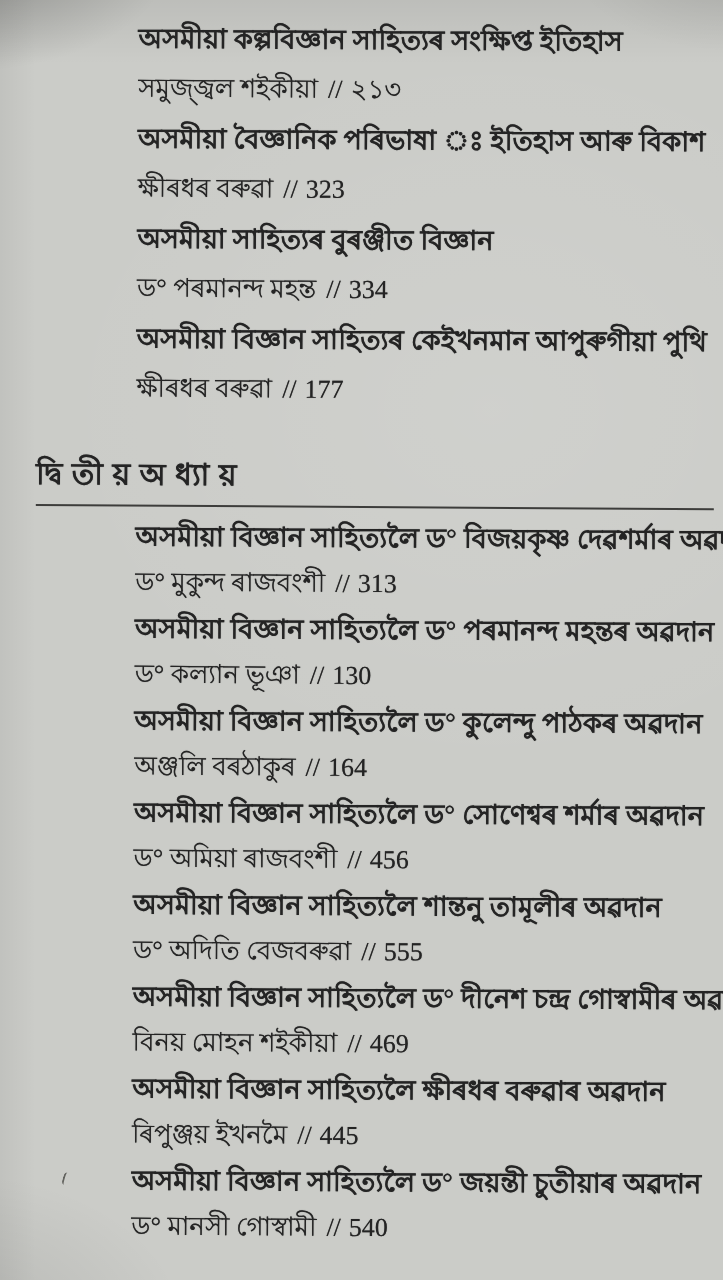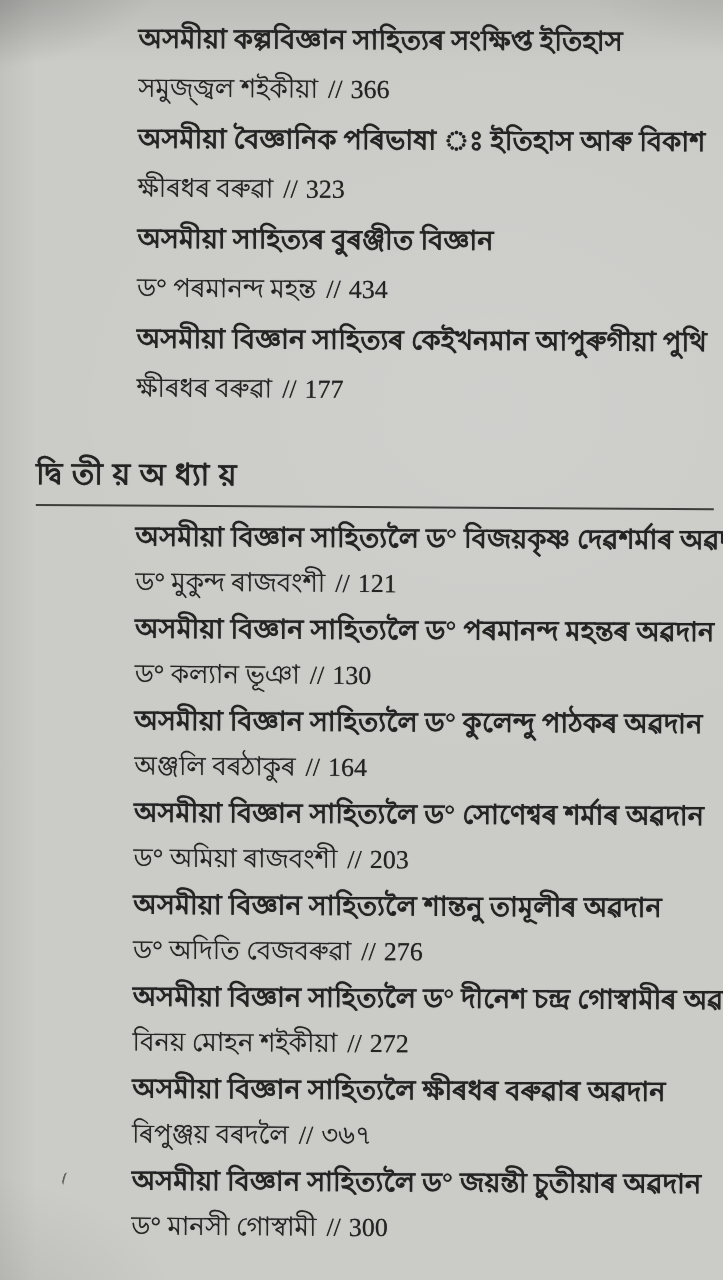--- a/index.html
+++ b/index.html
@@ -58,56 +58,56 @@
 </style>
 </head>
 <body>
 
 <div class="photo-surface"></div>
 
 <div class="tilt">
 
   <div class="toc-list sec1">
     <div class="line entry-title">অসমীয়া কল্পবিজ্ঞান সাহিত্যৰ সংক্ষিপ্ত ইতিহাস</div>
-    <div class="line entry-author"><span>সমুজ্জ্বল শইকীয়া</span><span class="sep">//</span><span>366</span></div>
+    <div class="line entry-author"><span>সমুজ্জ্বল শইকীয়া</span><span class="sep">//</span><span>২১৩</span></div>
 
     <div class="line entry-title">অসমীয়া বৈজ্ঞানিক পৰিভাষা ঃ ইতিহাস আৰু বিকাশ</div>
     <div class="line entry-author"><span>ক্ষীৰধৰ বৰুৱা</span><span class="sep">//</span><span>323</span></div>
 
     <div class="line entry-title">অসমীয়া সাহিত্যৰ বুৰঞ্জীত বিজ্ঞান</div>
-    <div class="line entry-author"><span>ড° পৰমানন্দ মহন্ত</span><span class="sep">//</span><span>434</span></div>
+    <div class="line entry-author"><span>ড° পৰমানন্দ মহন্ত</span><span class="sep">//</span><span>334</span></div>
 
     <div class="line entry-title">অসমীয়া বিজ্ঞান সাহিত্যৰ কেইখনমান আপুৰুগীয়া পুথি</div>
     <div class="line entry-author"><span>ক্ষীৰধৰ বৰুৱা</span><span class="sep">//</span><span>177</span></div>
   </div>
 
   <div class="chapter-heading">দ্বি তী য় অ ধ্যা য়</div>
   <div class="heading-rule"></div>
 
   <div class="toc-list sec2">
     <div class="line entry-title">অসমীয়া বিজ্ঞান সাহিত্যলৈ ড° বিজয়কৃষ্ণ দেৱশৰ্মাৰ অৱদান</div>
-    <div class="line entry-author"><span>ড° মুকুন্দ ৰাজবংশী</span><span class="sep">//</span><span>121</span></div>
+    <div class="line entry-author"><span>ড° মুকুন্দ ৰাজবংশী</span><span class="sep">//</span><span>313</span></div>
 
     <div class="line entry-title">অসমীয়া বিজ্ঞান সাহিত্যলৈ ড° পৰমানন্দ মহন্তৰ অৱদান</div>
     <div class="line entry-author"><span>ড° কল্যান ভূঞা</span><span class="sep">//</span><span>130</span></div>
 
     <div class="line entry-title">অসমীয়া বিজ্ঞান সাহিত্যলৈ ড° কুলেন্দু পাঠকৰ অৱদান</div>
     <div class="line entry-author"><span>অঞ্জলি বৰঠাকুৰ</span><span class="sep">//</span><span>164</span></div>
 
     <div class="line entry-title">অসমীয়া বিজ্ঞান সাহিত্যলৈ ড° সোণেশ্বৰ শৰ্মাৰ অৱদান</div>
-    <div class="line entry-author"><span>ড° অমিয়া ৰাজবংশী</span><span class="sep">//</span><span>203</span></div>
+    <div class="line entry-author"><span>ড° অমিয়া ৰাজবংশী</span><span class="sep">//</span><span>456</span></div>
 
     <div class="line entry-title">অসমীয়া বিজ্ঞান সাহিত্যলৈ শান্তনু তামূলীৰ অৱদান</div>
-    <div class="line entry-author"><span>ড° অদিতি বেজবৰুৱা</span><span class="sep">//</span><span>276</span></div>
+    <div class="line entry-author"><span>ড° অদিতি বেজবৰুৱা</span><span class="sep">//</span><span>555</span></div>
 
     <div class="line entry-title">অসমীয়া বিজ্ঞান সাহিত্যলৈ ড° দীনেশ চন্দ্ৰ গোস্বামীৰ অৱদান</div>
-    <div class="line entry-author"><span>বিনয় মোহন শইকীয়া</span><span class="sep">//</span><span>272</span></div>
+    <div class="line entry-author"><span>বিনয় মোহন শইকীয়া</span><span class="sep">//</span><span>469</span></div>
 
     <div class="line entry-title">অসমীয়া বিজ্ঞান সাহিত্যলৈ ক্ষীৰধৰ বৰুৱাৰ অৱদান</div>
-    <div class="line entry-author"><span>ৰিপুঞ্জয় বৰদলৈ</span><span class="sep">//</span><span>৩৬৭</span></div>
+    <div class="line entry-author"><span>ৰিপুঞ্জয় ইখনমৈ</span><span class="sep">//</span><span>445</span></div>
 
     <div class="line entry-title">অসমীয়া বিজ্ঞান সাহিত্যলৈ ড° জয়ন্তী চুতীয়াৰ অৱদান</div>
-    <div class="line entry-author"><span>ড° মানসী গোস্বামী</span><span class="sep">//</span><span>300</span></div>
+    <div class="line entry-author"><span>ড° মানসী গোস্বামী</span><span class="sep">//</span><span>540</span></div>
   </div>
 
   <div class="stray-mark"></div>
 
 </div>
 
 </body></html>

